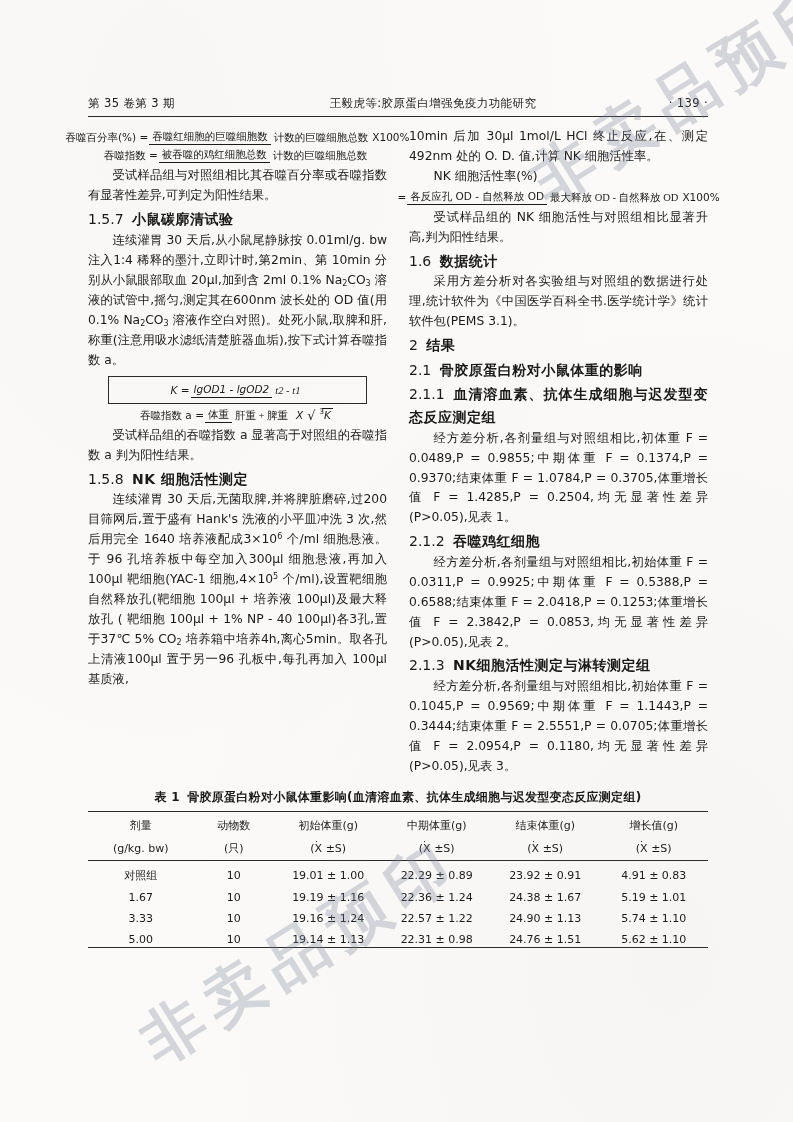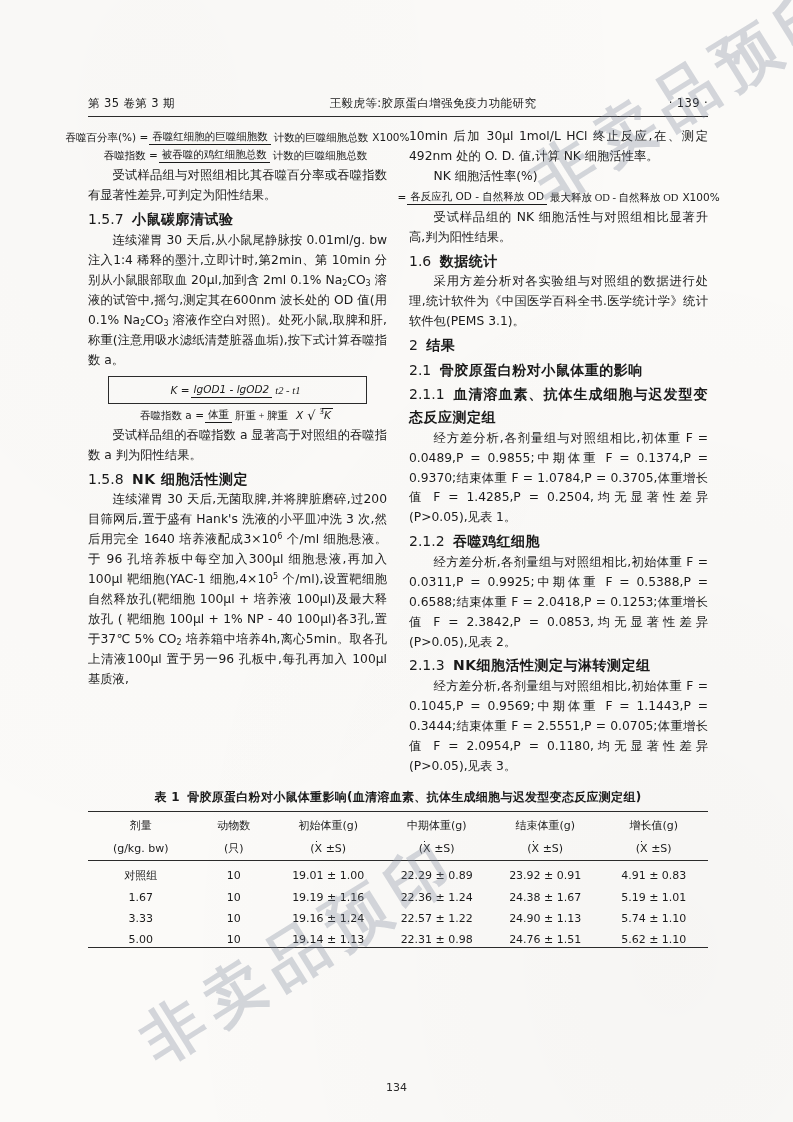--- a/index.html
+++ b/index.html
@@ -415,14 +415,13 @@
             <td>19.14 ± 1.13</td>
             <td>22.31 ± 0.98</td>
             <td>24.76 ± 1.51</td>
             <td>5.62 ± 1.10</td>
           </tr>
         </tbody>
       </table>
     </div>
   </div>
 
-  <div class="folio">134</div>
 </div>
 
 </body></html>

